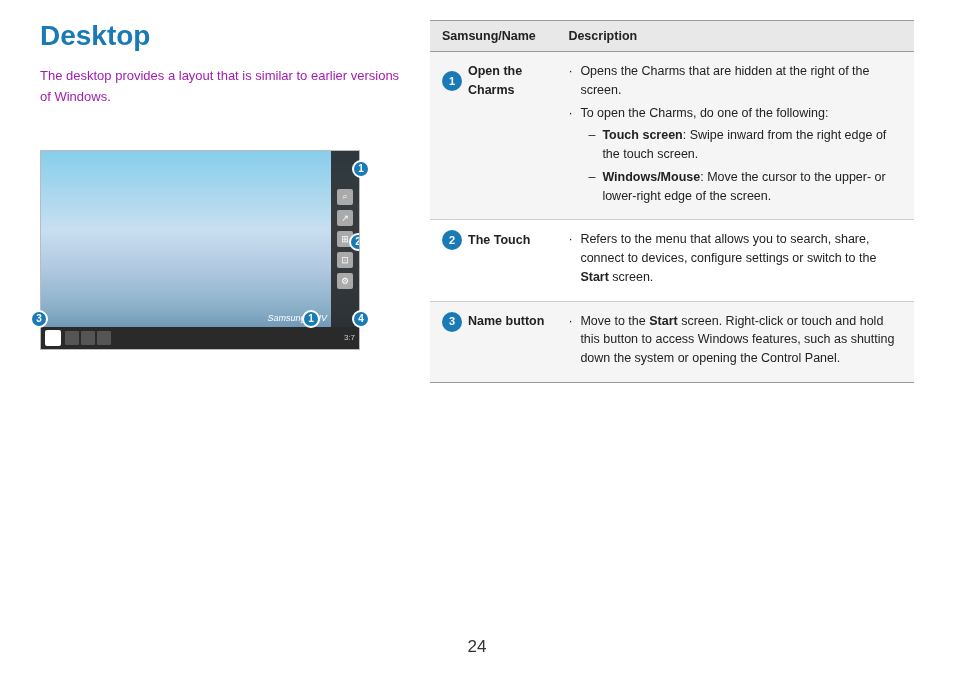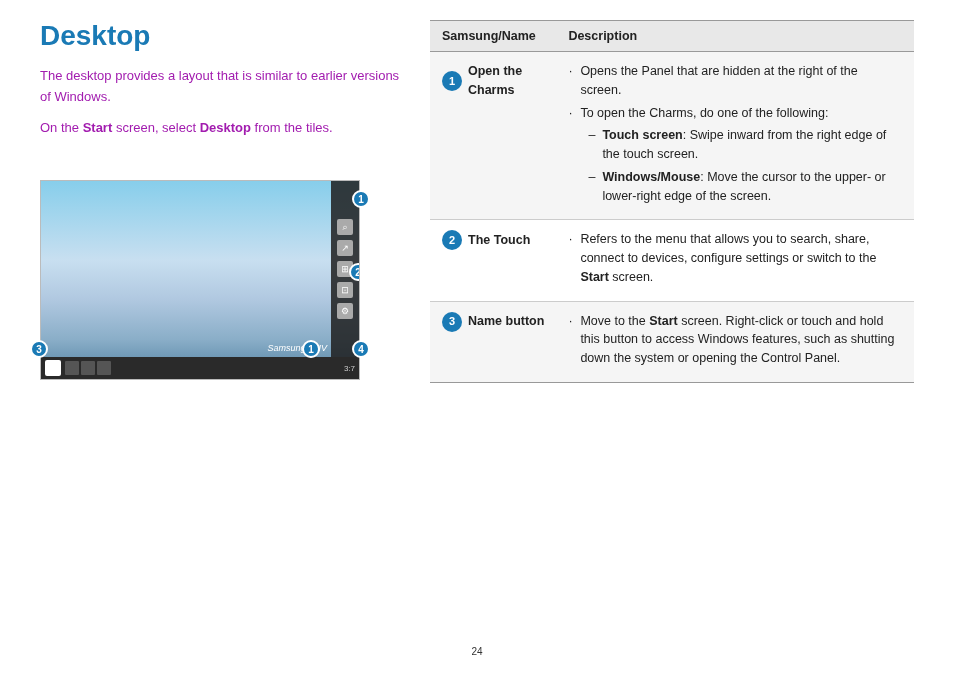--- a/index.html
+++ b/index.html
@@ -170,21 +170,21 @@
       justify-content: center;
       border: 2px solid #fff;
     }
     .badge-2 { top: 82px; right: -8px; }
 
     .page-number {
       position: absolute;
       bottom: 18px;
       left: 50%;
       transform: translateX(-50%);
-      font-size: 10px;
+      font-size: 17px;
       color: #333;
     }
 
     
     .right-panel {
       flex: 1;
     }
 
     .info-table {
       width: 100%;
@@ -291,23 +291,20 @@
 <div class="page">
 
 
   <div class="main-content">
 
     <div class="left-panel">
       <div class="page-title">Desktop</div>
 
       <p class="description">The desktop provides a layout that is similar to earlier versions of Windows.</p>
 
-      <p class="description">
-        On the <span class="bold">Start</span> screen, select <span class="bold">Desktop</span> from the tiles.
-      </p>
 
       
       <div style="position:relative; margin-top:16px; display:inline-block;">
         <div class="screenshot-container">
           <div class="desktop-bg">
 
             <div class="charms-bar">
               <div class="charm-icon">⌕</div>
               <div class="charm-icon">↗</div>
               <div class="charm-icon">⊞</div>
@@ -352,21 +349,21 @@
 
           <tr class="row-shaded">
             <td class="row-name">
               <div class="row-name-cell">
                 <span class="num-badge">1</span>
                 <span>Open the<br>Charms</span>
               </div>
             </td>
             <td>
               <ul class="bullet-list">
-                <li>Opens the Panel that are hidden at the right of the screen.</li>
+                <li>Opens the Charms that are hidden at the right of the screen.</li>
                 <li>To open the Charms, do one of the following:
                   <ul class="sub-list">
                     <li><span class="bold">Touch screen</span>: Swipe inward from the right edge of the touch screen.</li>
                     <li><span class="bold">Windows/Mouse</span>: Move the cursor to the upper- or lower-right edge of the screen.</li>
                   </ul>
                 </li>
               </ul>
             </td>
           </tr>
 

